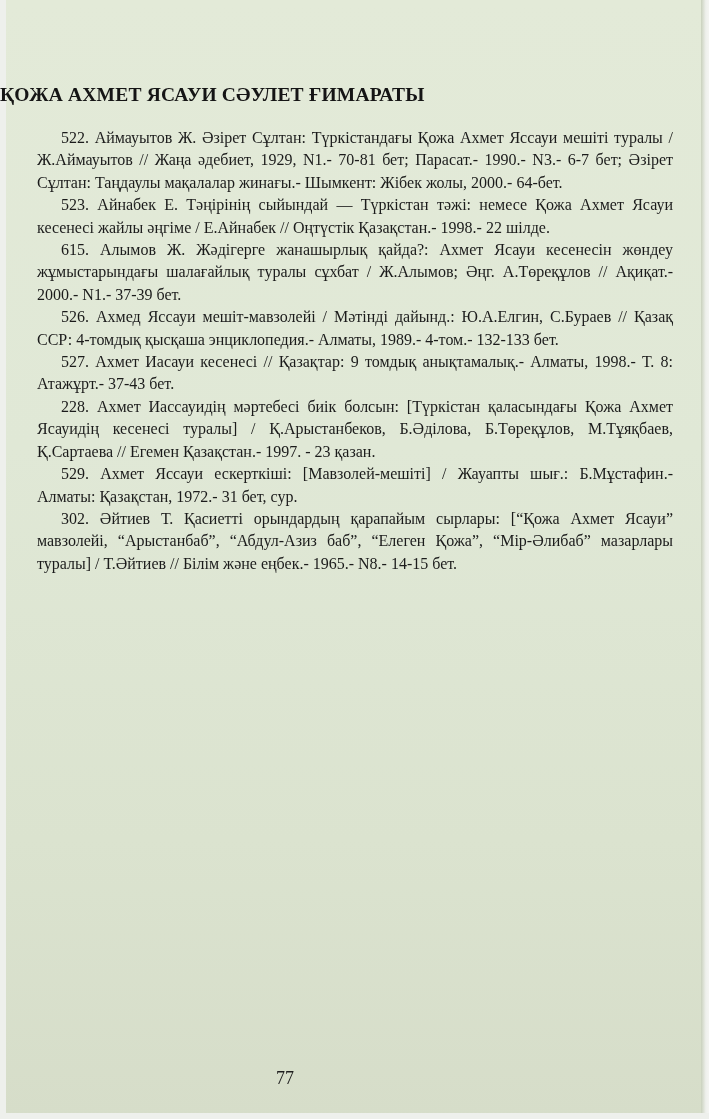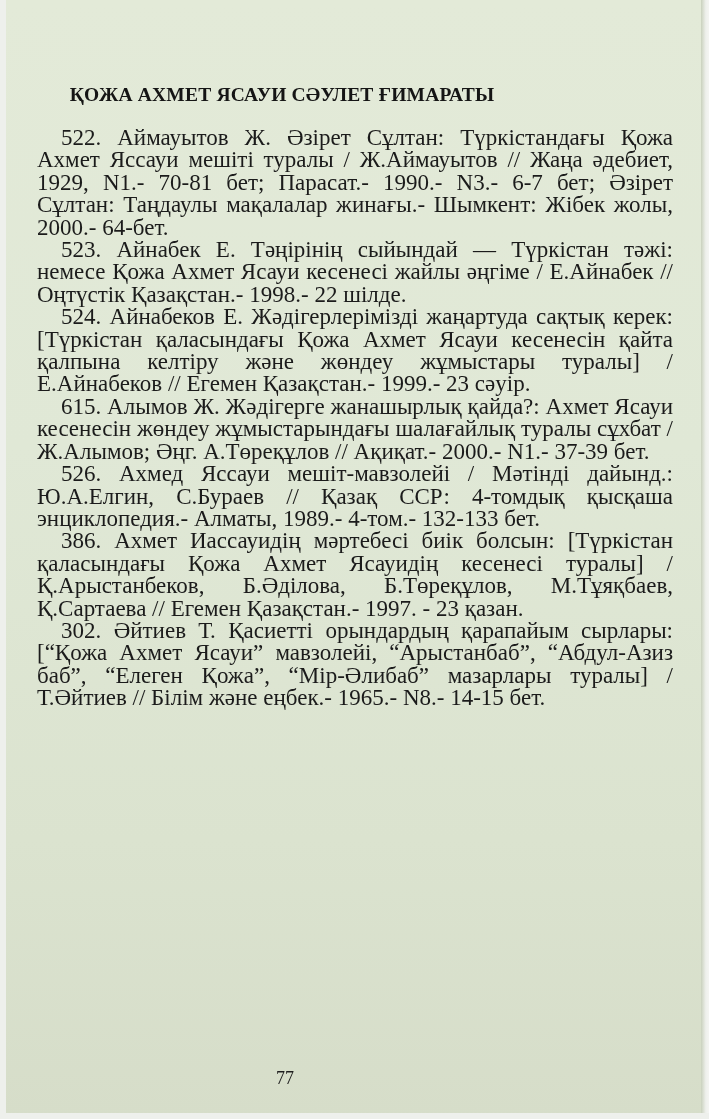--- a/index.html
+++ b/index.html
@@ -45,32 +45,32 @@
     bottom: 0;
     width: 709px;
     height: 6px;
     background: #eef0ec;
   }
   .heading {
     position: absolute;
     left: 0;
     top: 84px;
     width: 564px;
-    text-align: center;
+    text-align: left;
     font-weight: bold;
     font-size: 19.5px;
     letter-spacing: 0.2px;
     color: #151515;
   }
   .entries {
     position: absolute;
     left: 37px;
     top: 127px;
     width: 636px;
-    font-size: 23px;
+    font-size: 16px;
     line-height: 22.4px;
     text-align: justify;
   }
   .entry {
     margin: 0;
     text-indent: 24px;
     hyphens: manual;
   }
   .page-number {
     position: absolute;
@@ -88,21 +88,22 @@
 <div class="page">
   <div class="left-strip"></div>
   <div class="right-band"></div>
   <div class="bottom-band"></div>
 
   <div class="heading">ҚОЖА АХМЕТ ЯСАУИ СӘУЛЕТ ҒИМАРАТЫ</div>
 
   <div class="entries">
     <p class="entry"><span>522.</span> <span>Аймауытов Ж.  Әзірет Сұлтан: Түркістандағы Қожа Ахмет Яссауи мешіті туралы  / Ж.Аймауытов // Жаңа әдебиет, 1929, N1.- 70-81 бет;  Парасат.- 1990.- N3.- 6-7 бет; Әзірет Сұлтан: Таңдаулы мақалалар жинағы.- Шымкент: Жібек жолы, 2000.- 64-бет.</span></p>
     <p class="entry"><span>523.</span> <span>Айнабек Е.  Тәңірінің сыйындай — Түркістан тәжі: немесе Қожа Ахмет Ясауи кесенесі жайлы әңгіме / Е.Айнабек // Оңтүстік Қазақстан.- 1998.- 22 шілде.</span></p>
-    <p class="entry"><span>524.</span> <span>Айнабеков Е.  Жәдігерлерімізді жаңартуда сақтық керек: [Түркістан қаласындағы Қожа Ахмет Ясауи кесенесін қайта қалпына келтіру және жөндеу жұмыстары туралы] / Е.Айнабеков // Егемен Қазақстан.- 1999.- 23 сәуір.</span></p>
     <p class="entry"><span>615.</span> <span>Алымов Ж.  Жәдігерге жанашырлық қайда?: Ахмет Ясауи кесенесін жөндеу жұмыстарындағы шалағайлық туралы сұхбат / Ж.Алымов; Әңг. А.Төреқұлов // Ақиқат.- 2000.- N1.- 37-39 бет.</span></p>
     <p class="entry"><span>526.</span> <span>Ахмед Яссауи мешіт-мавзолейі / Мәтінді дайынд.: Ю.А.Елгин, С.Бураев // Қазақ  ССР: 4-томдық қысқаша энциклопедия.- Алматы, 1989.- 4-том.- 132-133 бет.</span></p>
-    <p class="entry"><span>386.</span> <span>Ахмет Иассауидің мәртебесі биік болсын: [Түркістан қаласындағы Қожа Ахмет Ясауидің кесенесі туралы] / Қ.Арыстанбеков,  Б.Әділова,  Б.Төреқұлов,  М.Тұяқбаев, Қ.Сартаева // Егемен Қазақстан.- 1997. - 23 қазан.</span></p>
+    <p class="entry"><span>527.</span> <span>Ахмет Иасауи кесенесі // Қазақтар: 9 томдық анықтамалық.- Алматы, 1998.- Т. 8: Атажұрт.- 37-43 бет.</span></p>
+    <p class="entry"><span>228.</span> <span>Ахмет Иассауидің мәртебесі биік болсын: [Түркістан қаласындағы Қожа Ахмет Ясауидің кесенесі туралы] / Қ.Арыстанбеков,  Б.Әділова,  Б.Төреқұлов,  М.Тұяқбаев, Қ.Сартаева // Егемен Қазақстан.- 1997. - 23 қазан.</span></p>
+    <p class="entry"><span>529.</span> <span>Ахмет Яссауи ескерткіші: [Мавзолей-мешіті] / Жауапты шығ.: Б.Мұстафин.- Алматы: Қазақстан, 1972.- 31 бет, сур.</span></p>
     <p class="entry"><span>302.</span> <span>Әйтиев Т.  Қасиетті орындардың қарапайым сырлары: [“Қожа Ахмет Ясауи” мавзолейі, “Арыстанбаб”, “Абдул-Азиз баб”, “Елеген Қожа”, “Мір-Әлибаб” мазарлары туралы] / Т.Әйтиев // Білім және еңбек.- 1965.- N8.- 14-15 бет.</span></p>
   </div>
 
   <div class="page-number">77</div>
 </div>
 
 </body></html>

